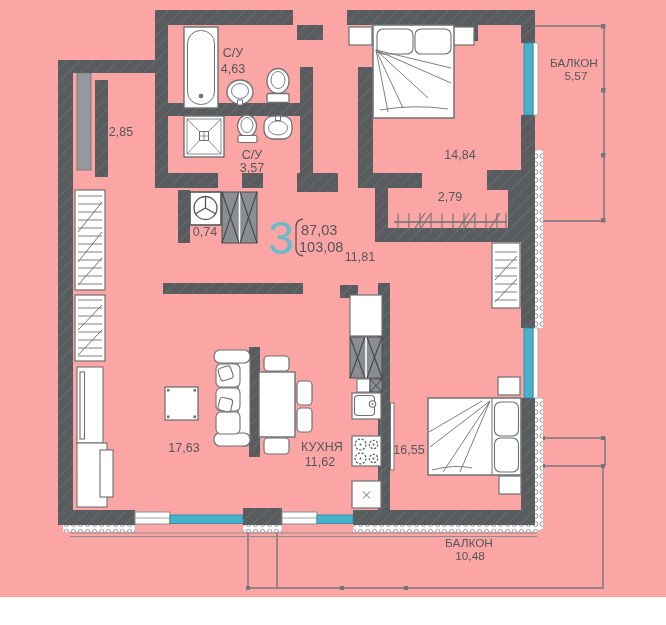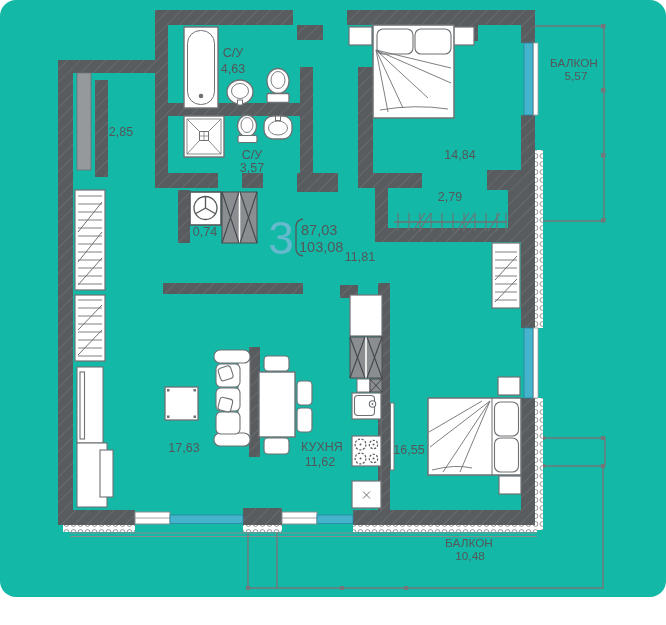--- a/index.html
+++ b/index.html
@@ -1,17 +1,17 @@
 <!DOCTYPE html>
 <html><head>
 <meta charset="utf-8">
 <style>
   html,body{margin:0;padding:0;background:#fff;}
-  .stage{position:relative;width:666px;height:597px;background:#14b8a6;overflow:hidden;
-         font-family:"Liberation Sans","DejaVu Sans",sans-serif;border-radius:16px;}
+  .stage{position:relative;width:666px;height:597px;background:#fca5a5;overflow:hidden;
+         font-family:"Liberation Sans","DejaVu Sans",sans-serif;}
   svg{position:absolute;left:0;top:0;}
   svg text{font-family:"Liberation Sans","DejaVu Sans",sans-serif;fill:#54575a;}
   .lbl{font-size:12.5px;}
   .lbl-sm{font-size:11.8px;}
   .apt-num{font-size:46px;fill:#66bace;}
   .apt-area{font-size:14.5px;}
 </style>
 </head>
 <body>
 

